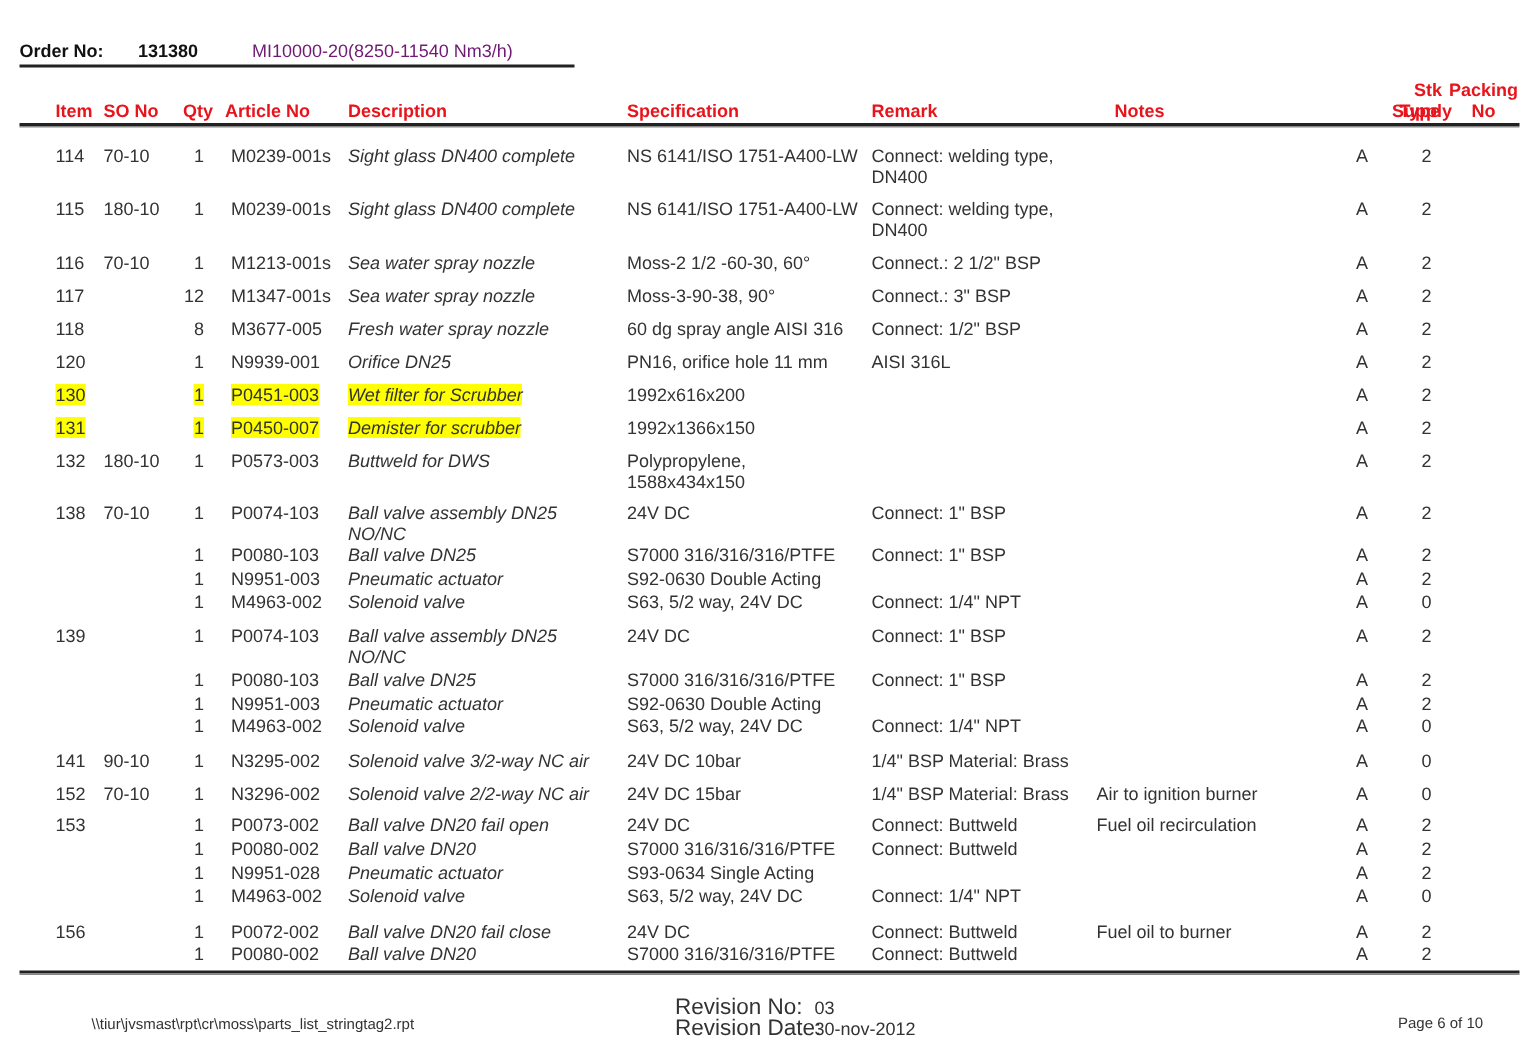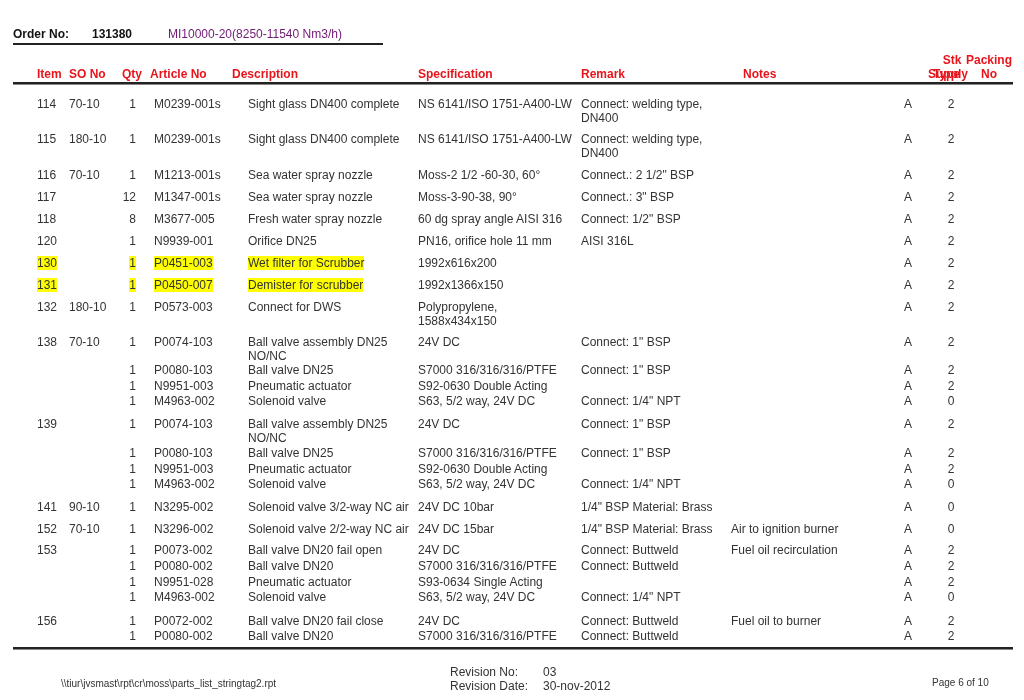--- a/index.html
+++ b/index.html
@@ -16,31 +16,31 @@
               border-top: 2px solid #222; border-bottom: 1px solid #888; box-sizing: border-box; }
   .foot-rule { position: absolute; left: 13px; top: 647px; width: 1000px; height: 3px;
                border-top: 2px solid #222; border-bottom: 1px solid #888; box-sizing: border-box; }
 
   .row { position: absolute; left: 0; width: 1024px; }
   .c { position: absolute; white-space: nowrap; line-height: 14px; font-size: 12px; color: #333; }
   .c-item { left: 37px; }
   .c-so { left: 69px; }
   .c-qty { left: 110px; width: 26px; text-align: right; }
   .c-art { left: 154px; }
-  .c-desc { left: 248px; }
+  .c-desc { left: 232px; font-style: italic; }
   .c-spec { left: 418px; }
   .c-rem { left: 581px; }
   .c-notes { left: 731px; }
   .c-sup { left: 902px; width: 12px; text-align: center; }
   .c-stk { left: 945px; width: 12px; text-align: center; }
   .hl { background: #ffff00; }
   .wrap { white-space: pre-line; }
 
   .footer-path { left: 13px; top: 678px; font-size: 10px; color: #333; margin-left: 48px; }
-  .rev-label { left: 450px; top: 665px; font-size: 12px; color: #333; line-height: 14px; }
+  .rev-label { left: 450px; top: 665px; font-size: 15px; color: #333; line-height: 14px; }
   .rev-val { left: 543px; top: 665px; font-size: 12px; color: #333; line-height: 14px; }
   .page-no { left: 932px; top: 677px; font-size: 10px; color: #333; }
 </style>
 </head>
 <body>
 
 <div class="abs order-label">Order No:</div>
 <div class="abs order-no">131380</div>
 <div class="abs order-desc">MI10000-20(8250-11540 Nm3/h)</div>
 <div class="order-rule"></div>
@@ -144,21 +144,21 @@
       <div class="c c-desc wrap"><span class="hl">Demister for scrubber</span></div>
       <div class="c c-spec wrap">1992x1366x150</div>
       <div class="c c-sup">A</div>
       <div class="c c-stk">2</div>
     </div>
     <div class="row" style="top: 300px;">
       <div class="c c-item">132</div>
       <div class="c c-so">180-10</div>
       <div class="c c-qty">1</div>
       <div class="c c-art">P0573-003</div>
-      <div class="c c-desc wrap">Connect for DWS</div>
+      <div class="c c-desc wrap">Buttweld for DWS</div>
       <div class="c c-spec wrap">Polypropylene,
 1588x434x150</div>
       <div class="c c-sup">A</div>
       <div class="c c-stk">2</div>
     </div>
     <div class="row" style="top: 335px;">
       <div class="c c-item">138</div>
       <div class="c c-so">70-10</div>
       <div class="c c-qty">1</div>
       <div class="c c-art">P0074-103</div>

